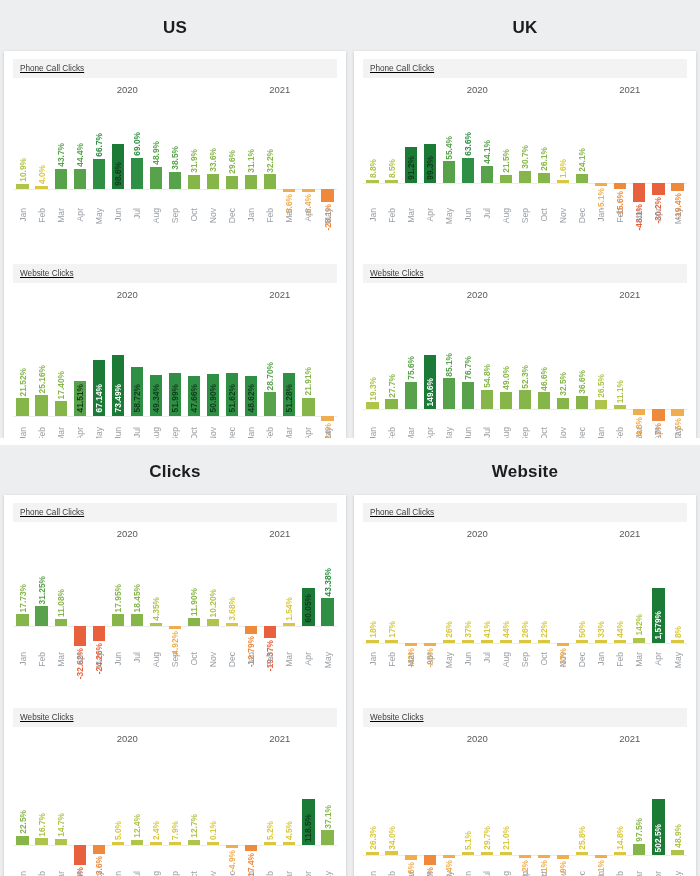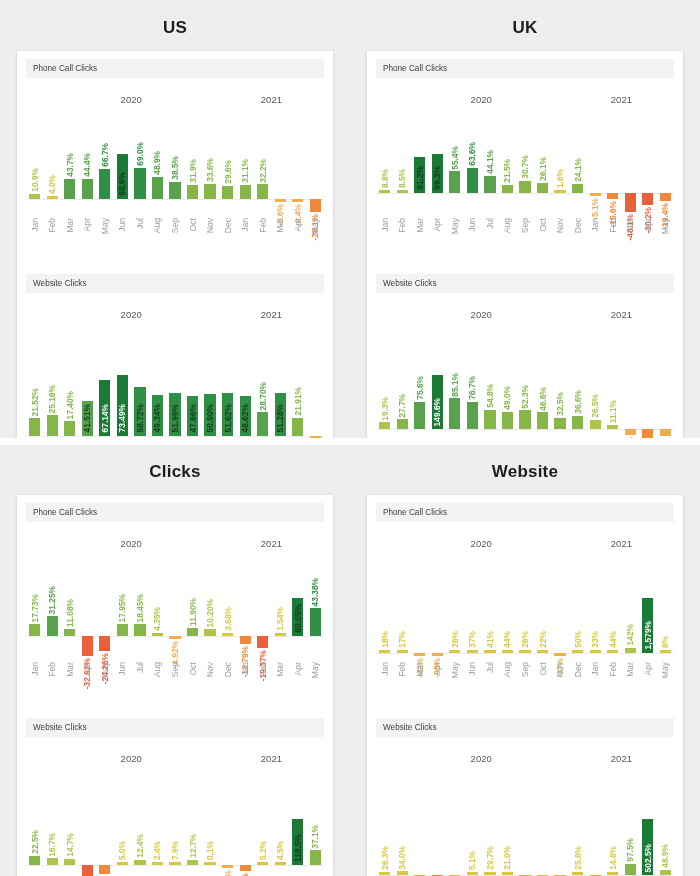--- a/index.html
+++ b/index.html
@@ -22,31 +22,32 @@
   .col { width:350px; display:flex; flex-direction:column; align-items:center; }
 
   .country-title {
     font-size:17px; font-weight:bold; color:#1d1d1d;
     margin-top:18px; margin-bottom:13px; letter-spacing:.2px;
     text-align:center;
   }
   .band.bottom .country-title { margin-top:24px; }
 
   .card {
-    width:316px; background:#ffffff;
+    width:342px; background:#ffffff;
     box-shadow:0 1px 3px rgba(0,0,0,.18);
     padding:0 0 4px 0;
+    text-decoration:underline;
   }
   .card-sect { padding:8px 9px 0 9px; }
   .sect-header {
     background:#f3f3f3;
     font-size:8.2px; color:#3c3c3c;
     padding:5px 7px 5px 7px;
   }
-  .chart-area { position:relative; height:118px; margin-top:16px; }
+  .chart-area { position:relative; height:118px; margin-top:6px; }
   .chart-area.web { height:132px; }
 
   .year-row { position:relative; height:14px; }
   .year-lab {
     position:absolute; font-size:9.5px; color:#585858; transform:translateX(-50%);
     white-space:nowrap;
   }
 
   .plot { position:relative; height:100%; }
   .zeroline { position:absolute; left:0; right:0; height:1px; background:#ececec; }

